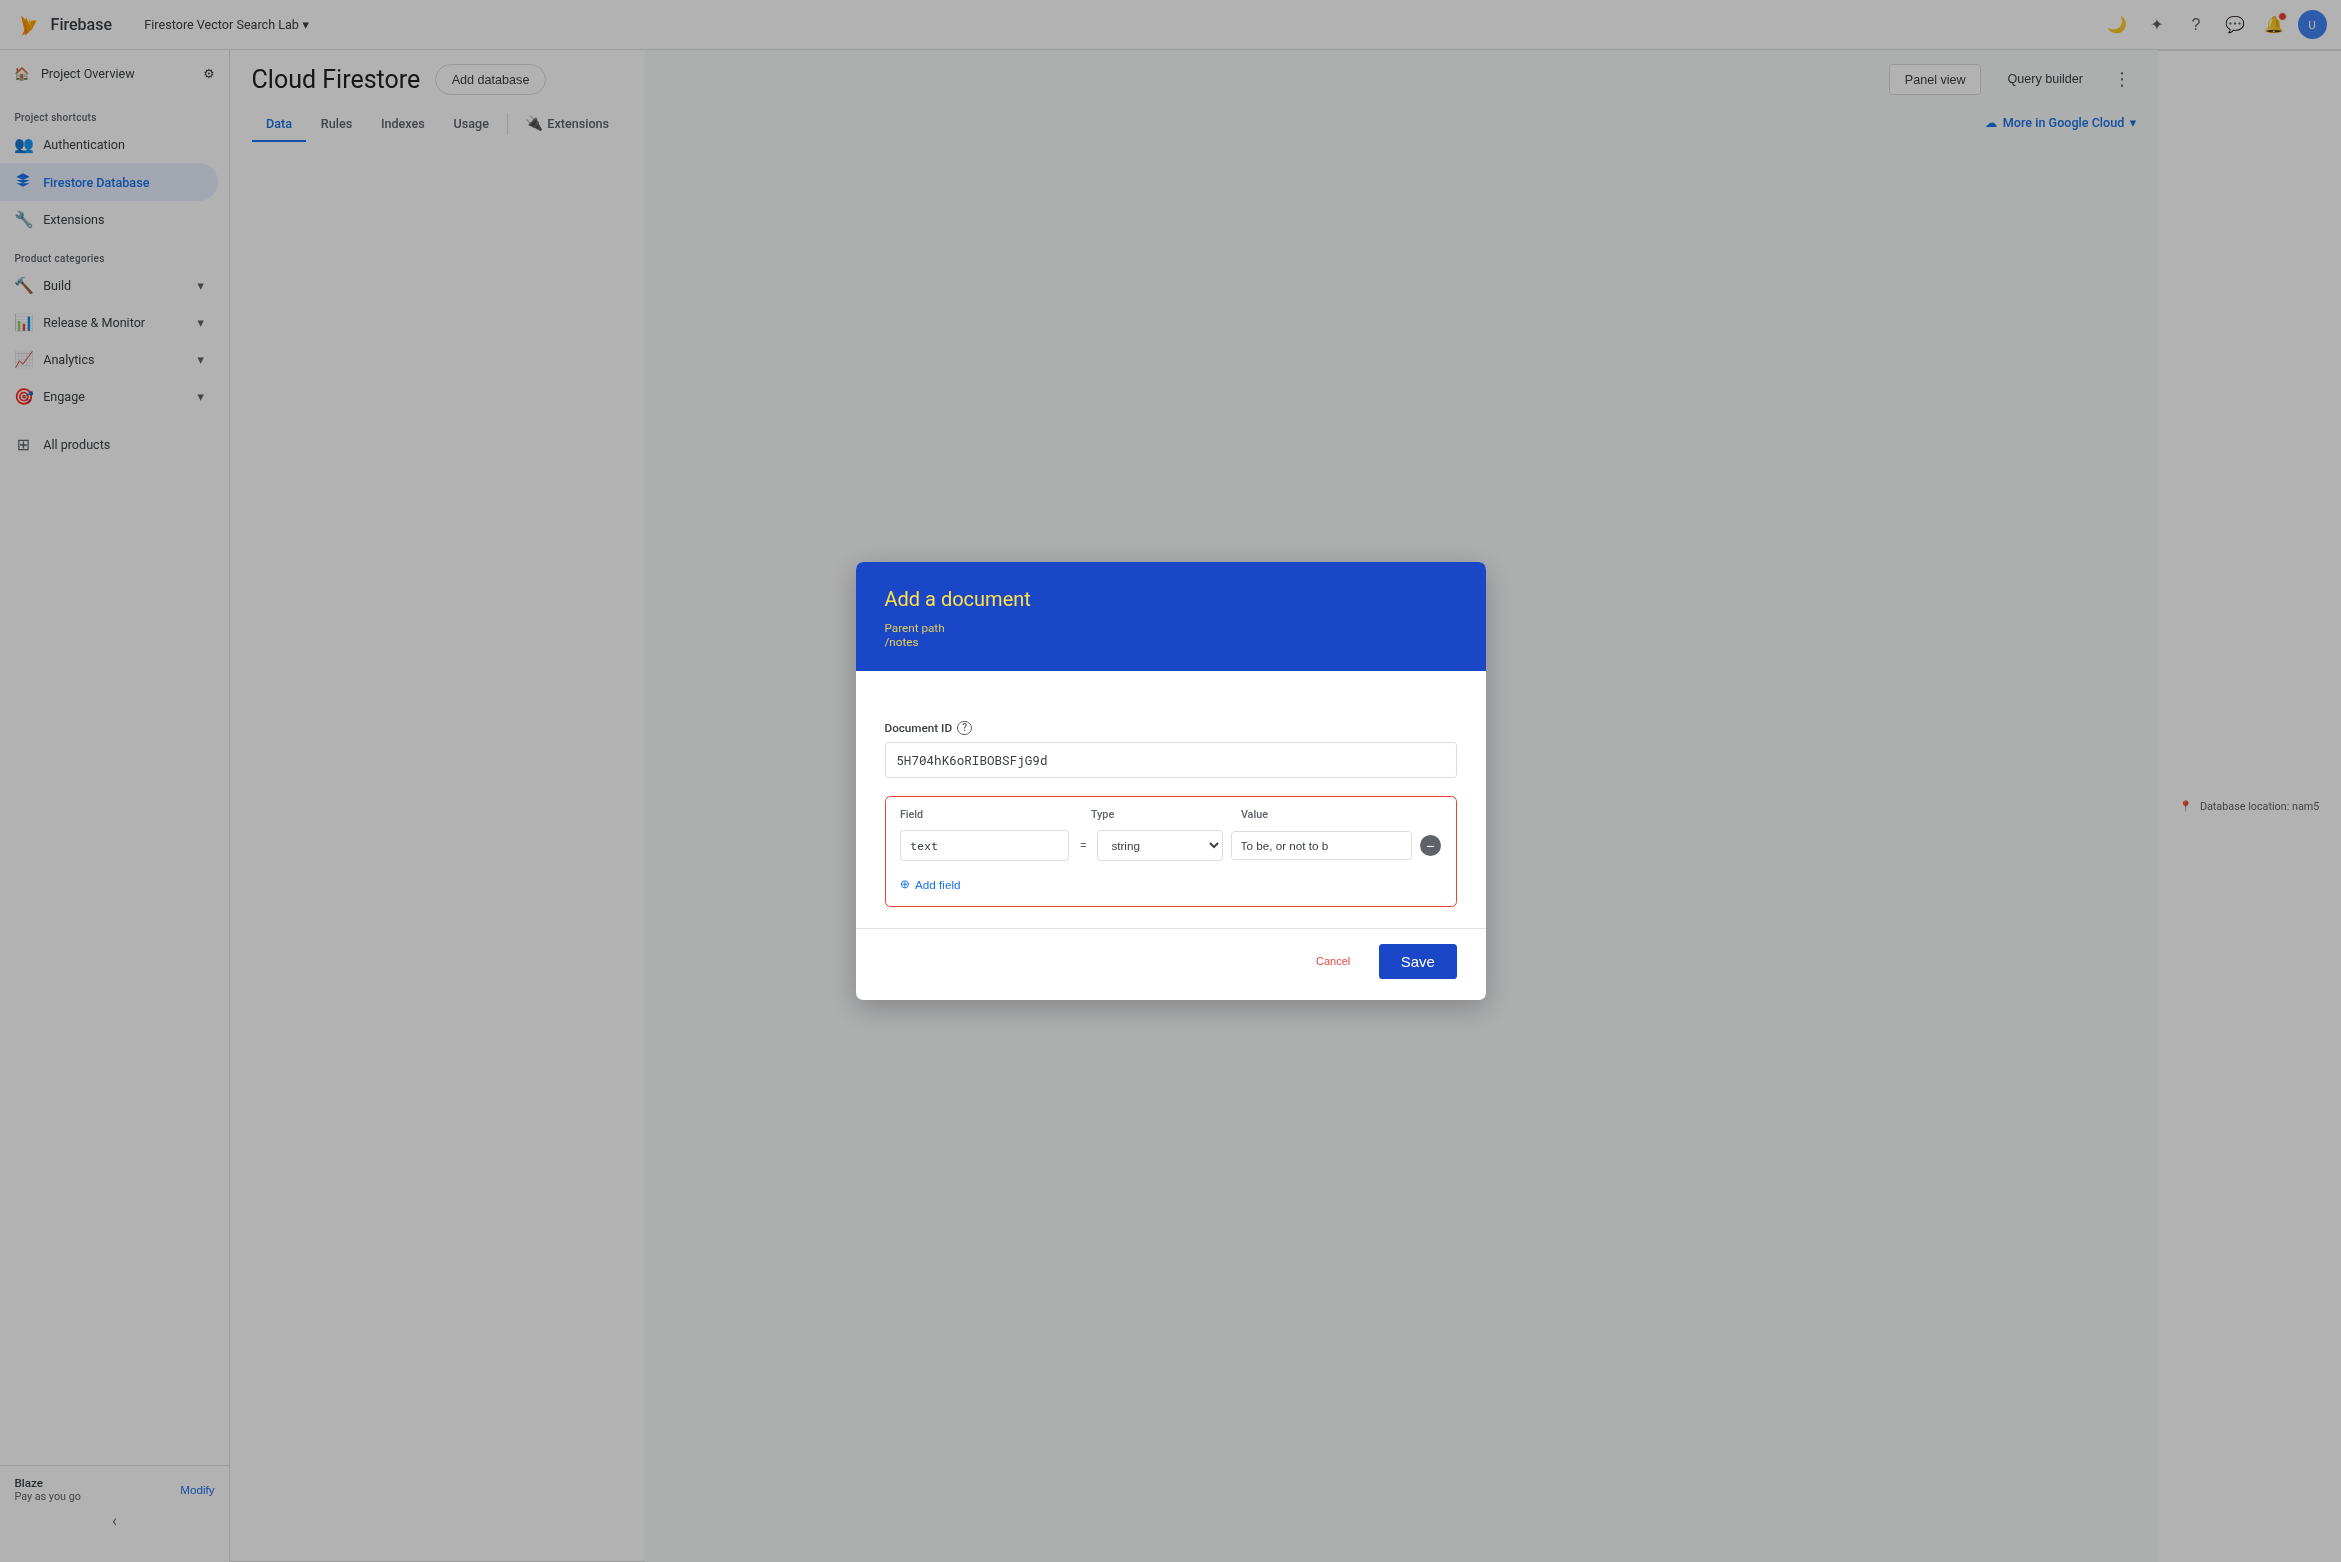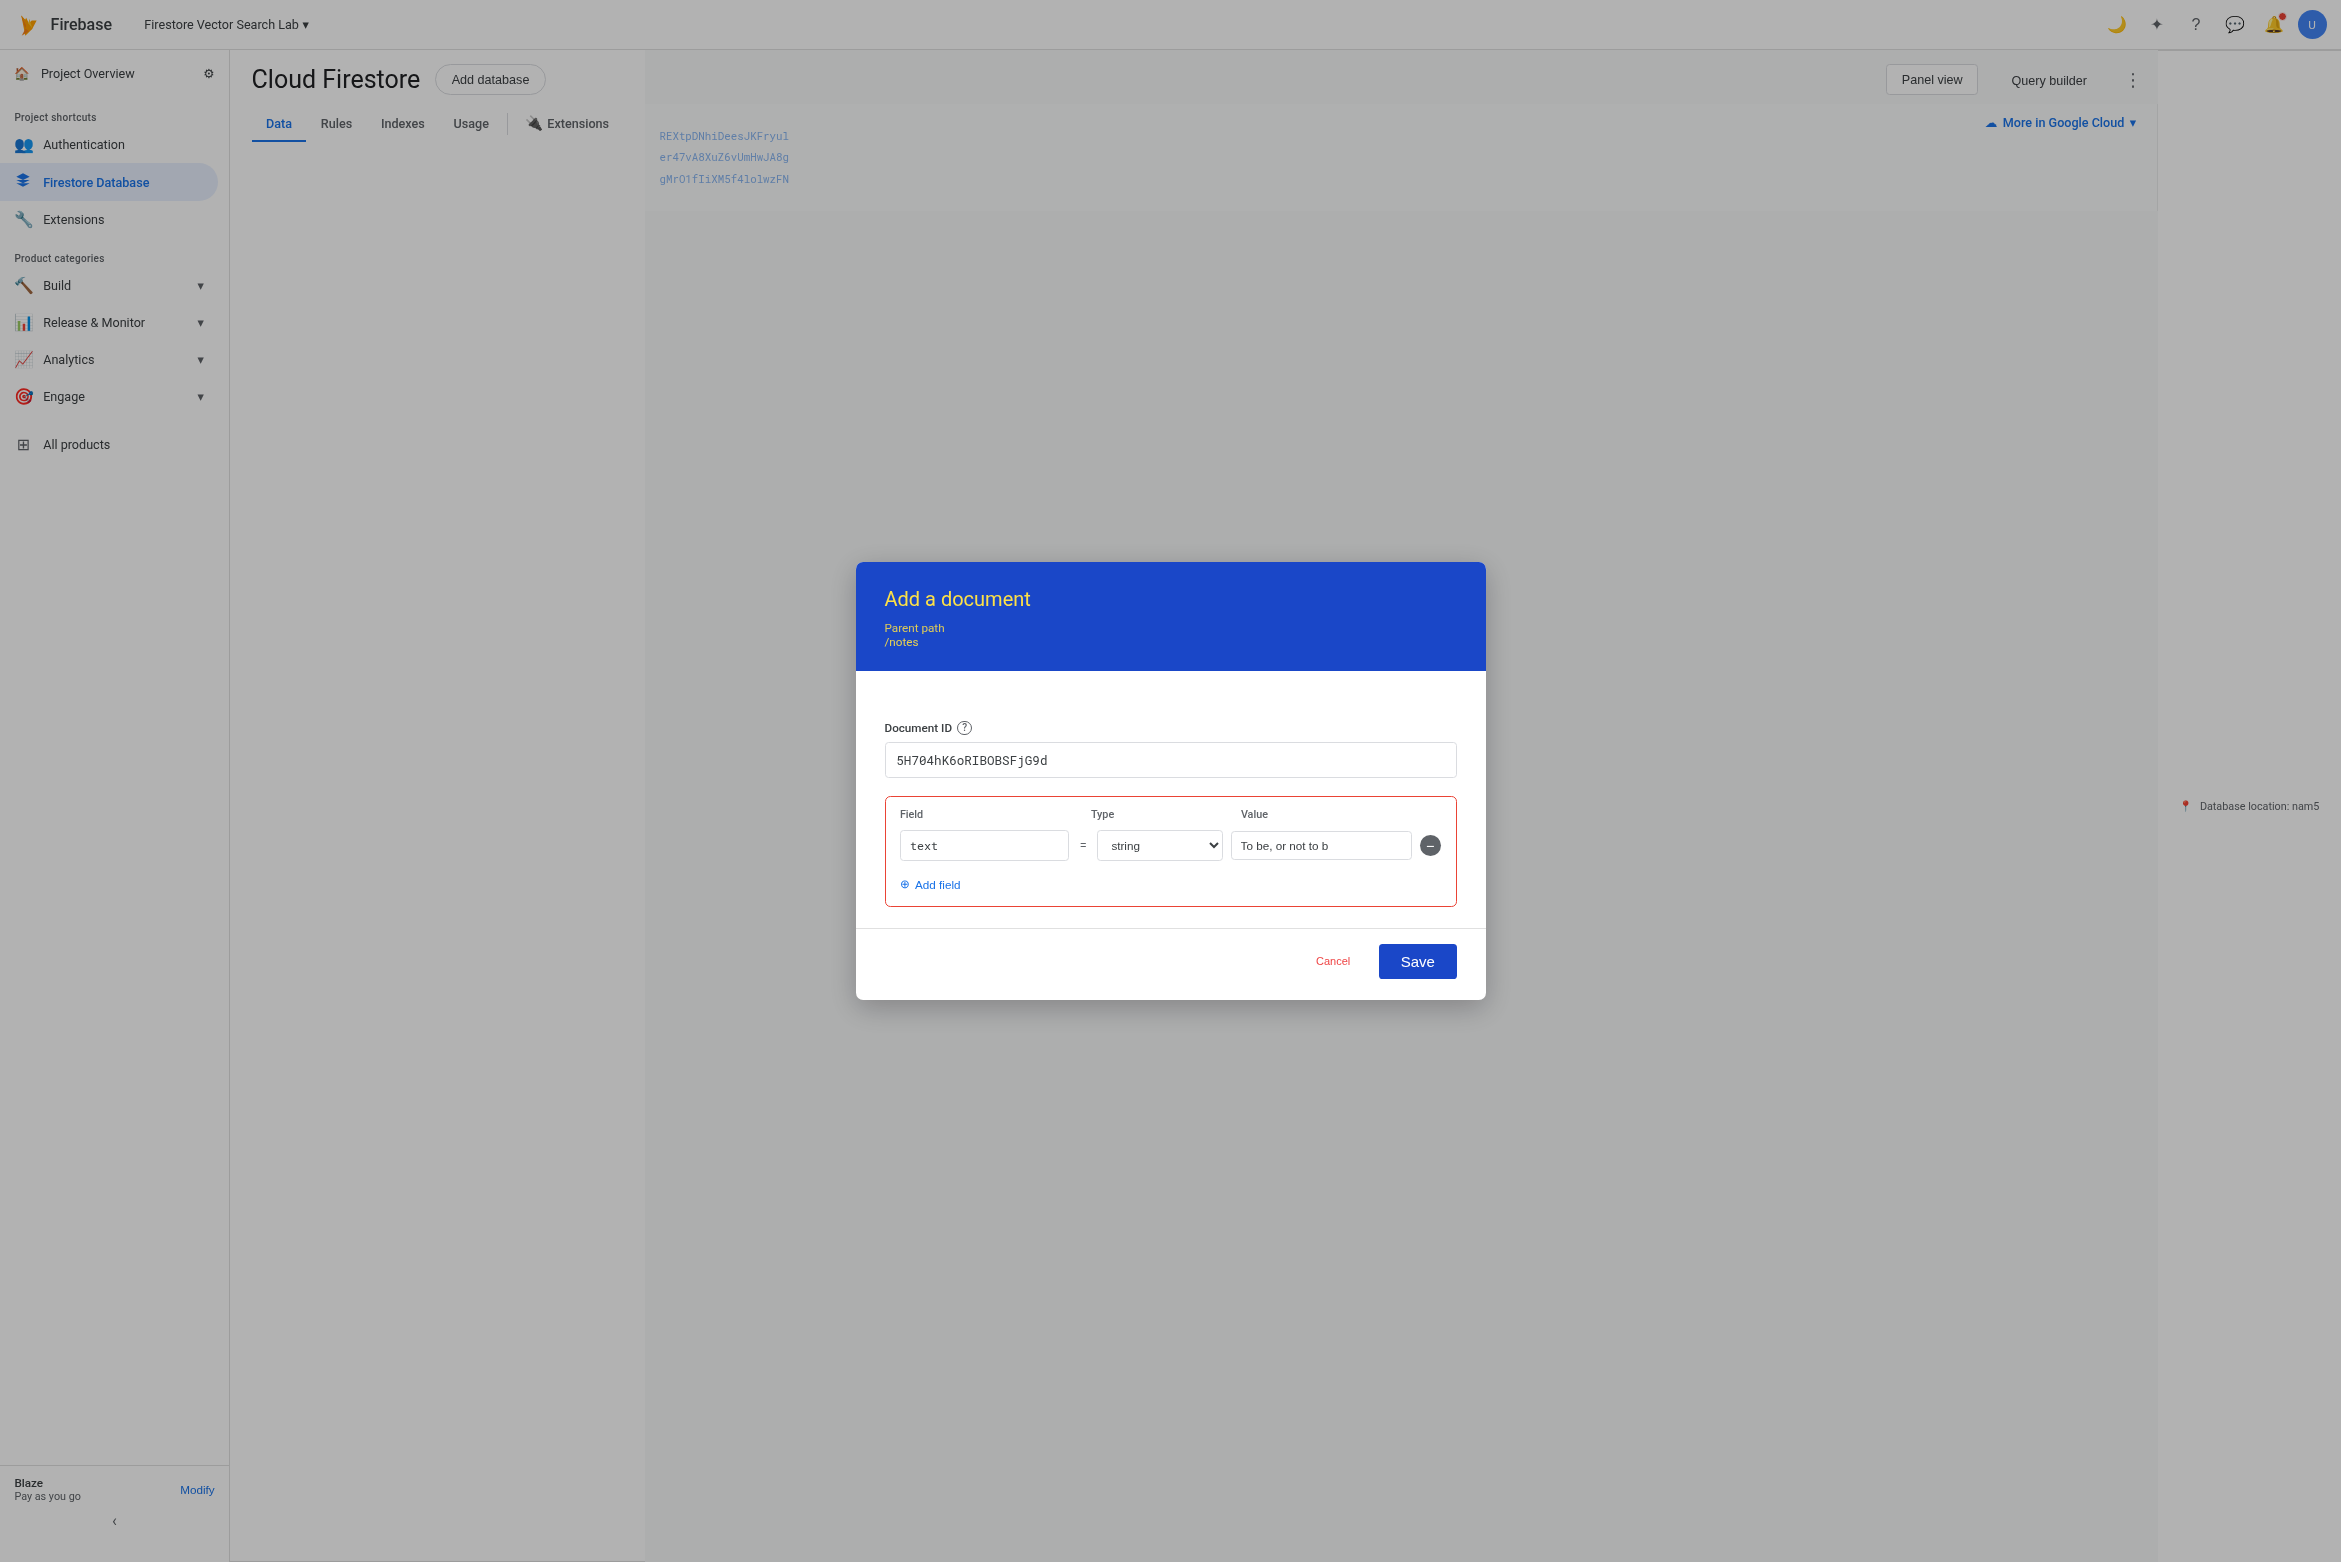--- a/index.html
+++ b/index.html
@@ -249,24 +249,24 @@
     .content-area {
       flex: 1;
       overflow: auto;
       padding: 0;
       background: #f8f9fa;
       position: relative;
     }
     .firestore-toolbar {
       position: absolute;
       top: 14.4px;
-      right: 12px;
-      display: flex;
-      align-items: flex-end;
-      gap: 19px;
+      right: 23px;
+      display: flex;
+      align-items: flex-start;
+      gap: 12px;
       z-index: 10;
     }
     .panel-view-btn {
       border: 0.9px solid #dadce0;
       background: #fff;
       padding: 7.2px 14.4px;
       border-radius: 3.6px;
       font-size: 12.6px;
       cursor: pointer;
       font-weight: 500;
@@ -671,29 +671,20 @@
         <button class="query-builder-btn">Query builder</button>
         <button class="more-menu-btn">⋮</button>
       </div>
 
       <div class="cloud-section" style="top: 65px;">
         <span>☁</span>
         <span>More in Google Cloud</span>
         <span class="cloud-chevron">▾</span>
       </div>
 
-      <div class="fs-columns" style="opacity: 0.5; pointer-events: none;">
-        <div class="fs-col">
-          <div class="bg-data">
-            <div class="bg-data-row">REXtpDNhiDeesJKFryul</div>
-            <div class="bg-data-row">er47vA8XuZ6vUmHwJA8g</div>
-            <div class="bg-data-row">gMrO1fIiXM5f4lolwzFN</div>
-          </div>
-        </div>
-      </div>
     </div>
 
     <div class="status-bar">
       <span>📍</span>
       <span>Database location: nam5</span>
     </div>
   </div>
 </div>
 
 <div class="modal-backdrop">

